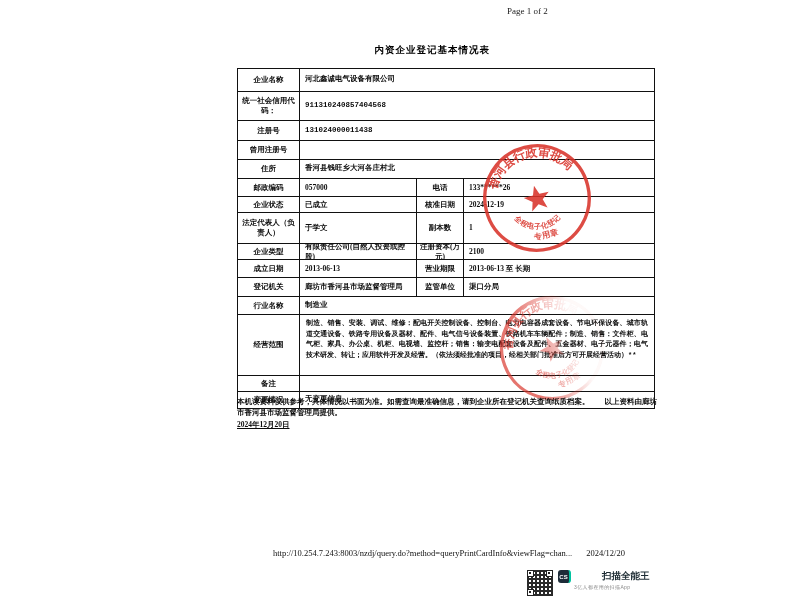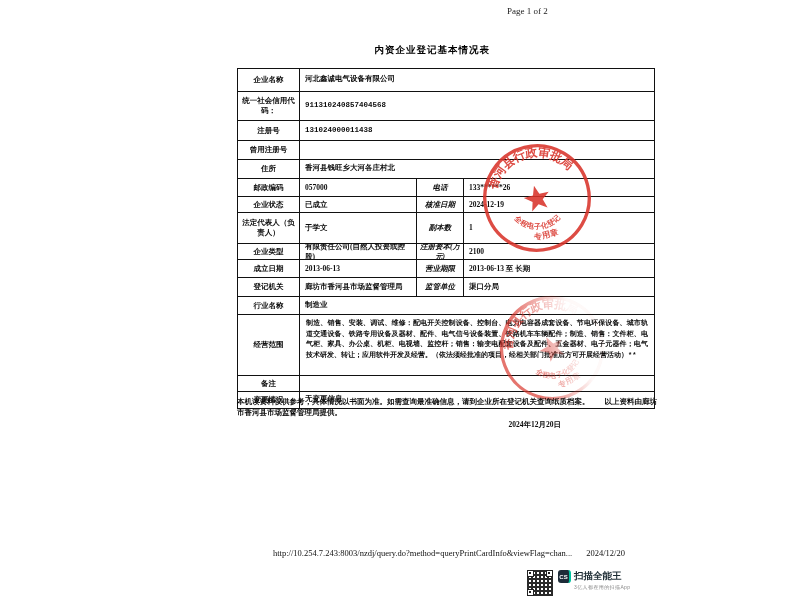--- a/index.html
+++ b/index.html
@@ -9,48 +9,48 @@
   .doc-title{position:absolute;left:300px;top:44px;width:190px;text-align:right;
              font-size:9.5px;font-weight:bold;letter-spacing:1px;color:#000;}
   .tbl{position:absolute;left:237px;top:68px;width:418px;border:1px solid #111;box-sizing:border-box;background:transparent;}
   .tr{display:flex;border-bottom:1px solid #111;}
   .tr:last-child{border-bottom:none;}
   .td{box-sizing:border-box;display:flex;align-items:center;font-size:7.5px;line-height:1.3;
       color:#0d0d0d;font-weight:bold;overflow:hidden;}
   .lab{width:62px;border-right:1px solid #111;justify-content:center;text-align:center;padding:1px 3px;}
   .val{flex:1;padding:0 5px;font-family:Liberation Mono, monospace;}
   .v1{width:117px;border-right:1px solid #111;padding:0 5px;}
-  .l2{width:47px;border-right:1px solid #111;justify-content:center;text-align:center;padding:1px 2px;font-style:italic;}
+  .l2{width:47px;border-right:1px solid #111;justify-content:center;text-align:center;padding:1px 2px;}
   .v2{flex:1;padding:0 5px;}
   .scope{display:block;padding:3px 6px;text-align:justify;font-size:7px;line-height:10.6px;align-items:flex-start;}
   .footer-par{position:absolute;left:237px;top:397px;width:421px;font-size:7.5px;line-height:10.5px;
               font-weight:bold;color:#0d0d0d;}
-  .footer-date{position:absolute;left:237px;top:420px;width:324px;text-align:right;font-size:7.5px;
-               font-weight:bold;color:#0d0d0d;}
+  .footer-date{position:absolute;left:237px;top:420px;width:324px;font-size:7.5px;
+               font-weight:bold;color:#0d0d0d;text-decoration:underline;}
   .url-line{position:absolute;left:237px;top:548px;font-size:8.5px;color:#111;display:flex;gap:14px;padding-left:36px;}
   
   .stamp{position:absolute;}
   .stamp1{left:479px;top:140px;width:116px;height:116px;transform:rotate(-14deg);opacity:.88;}
   .stamp2{left:496px;top:292px;width:112px;height:112px;transform:rotate(-28deg);opacity:.68;
           -webkit-mask-image:linear-gradient(100deg,#000 30%,rgba(0,0,0,.05) 72%);
           mask-image:linear-gradient(100deg,#000 30%,rgba(0,0,0,.05) 72%);}
   
   .wm{position:absolute;left:527px;top:570px;display:flex;gap:5px;align-items:flex-start;}
   .qr{position:relative;width:26px;height:26px;
       background:repeating-linear-gradient(0deg,#2a2a2a 0 2px,transparent 2px 4px),
                  repeating-linear-gradient(90deg,#2a2a2a 0 2px,#fff 2px 4px);}
   .qr .f{position:absolute;width:7px;height:7px;border:1.5px solid #222;background:#fff;box-sizing:border-box;}
   .qr .f::after{content:"";position:absolute;left:1px;top:1px;width:2px;height:2px;background:#222;}
   .qr .f1{left:0;top:0}.qr .f2{right:0;top:0}.qr .f3{left:0;bottom:0}
   .wm-right{display:flex;flex-direction:column;gap:1px;}
   .wm-row{display:flex;align-items:center;gap:3px;}
   .cs-logo{width:13px;height:13px;border-radius:3px;background:#1d2b38;color:#fff;display:flex;
            align-items:center;justify-content:center;font-family:"Liberation Sans",sans-serif;
            font-size:6px;font-weight:bold;border-right:2px solid #00c3a0;box-sizing:border-box;}
-  .wm-title{font-family:"Liberation Sans",sans-serif;font-size:9.5px;font-weight:bold;color:#1c2b33;}
+  .wm-title{font-family:"Liberation Sans",sans-serif;font-size:9.5px;font-weight:bold;color:#1c2b33;margin-left:28px;}
   .wm-tag{font-family:"Liberation Sans",sans-serif;font-size:5px;color:#8a8a8a;letter-spacing:.4px;padding-left:16px;}
 </style>
 </head>
 <body>
 
 <div class="canvas">
 
   <div class="page-indicator">Page 1 of 2</div>
 
   <div class="doc-title">内资企业登记基本情况表</div>

